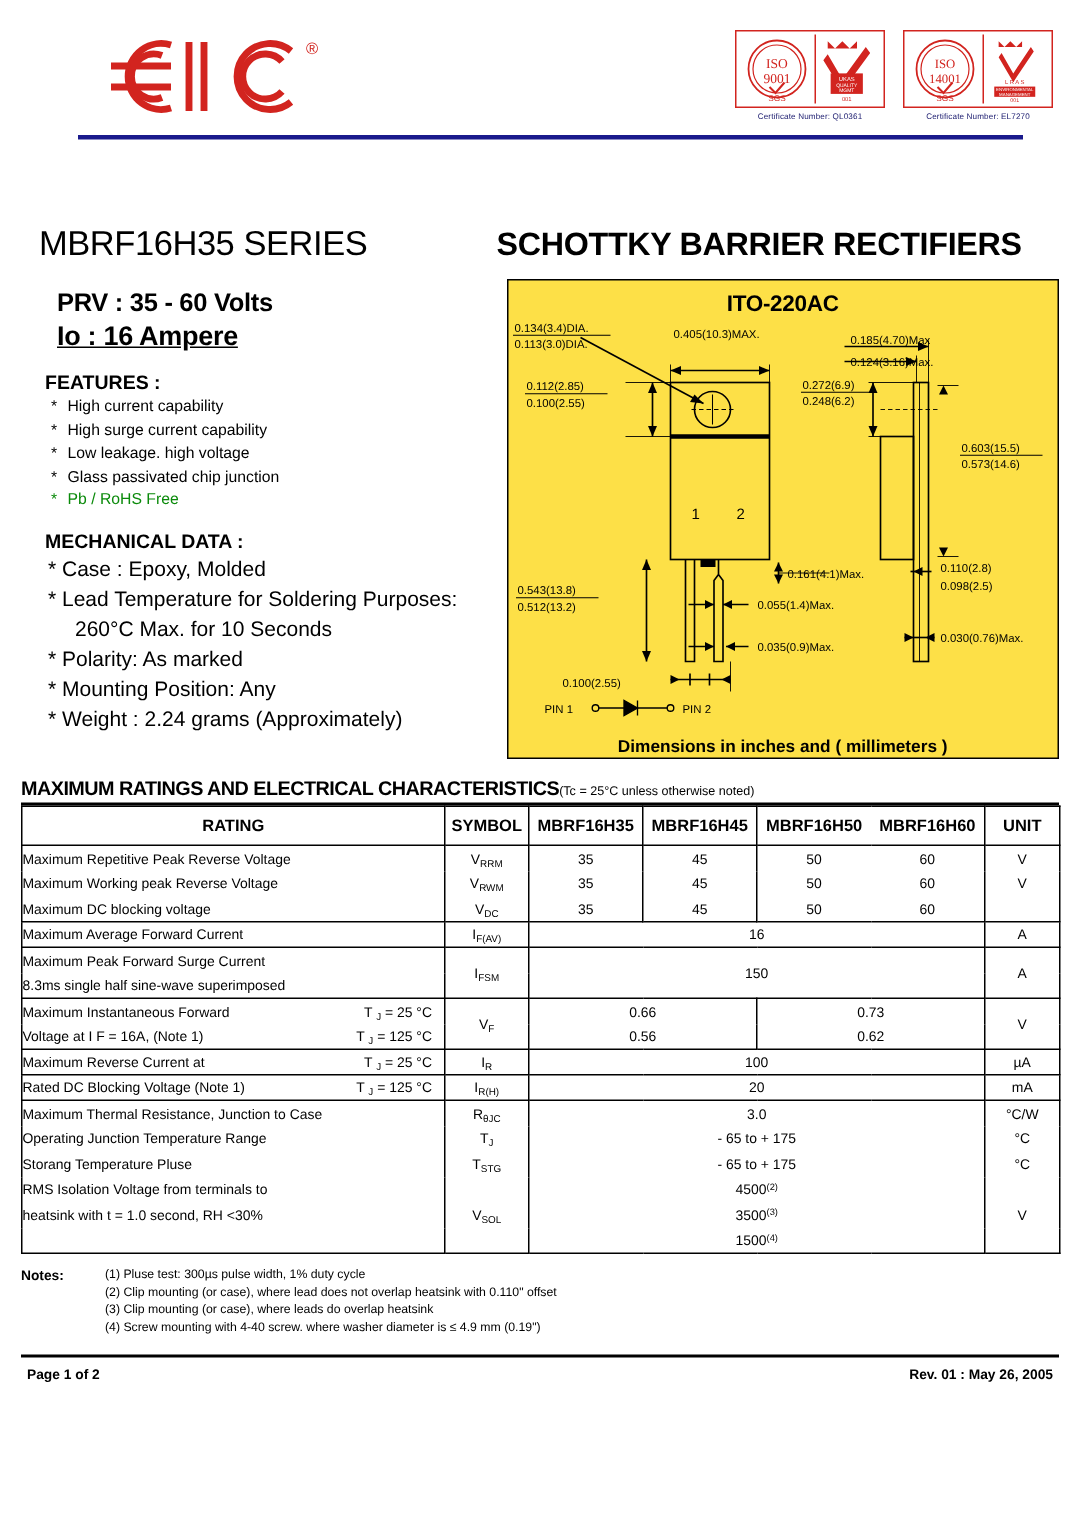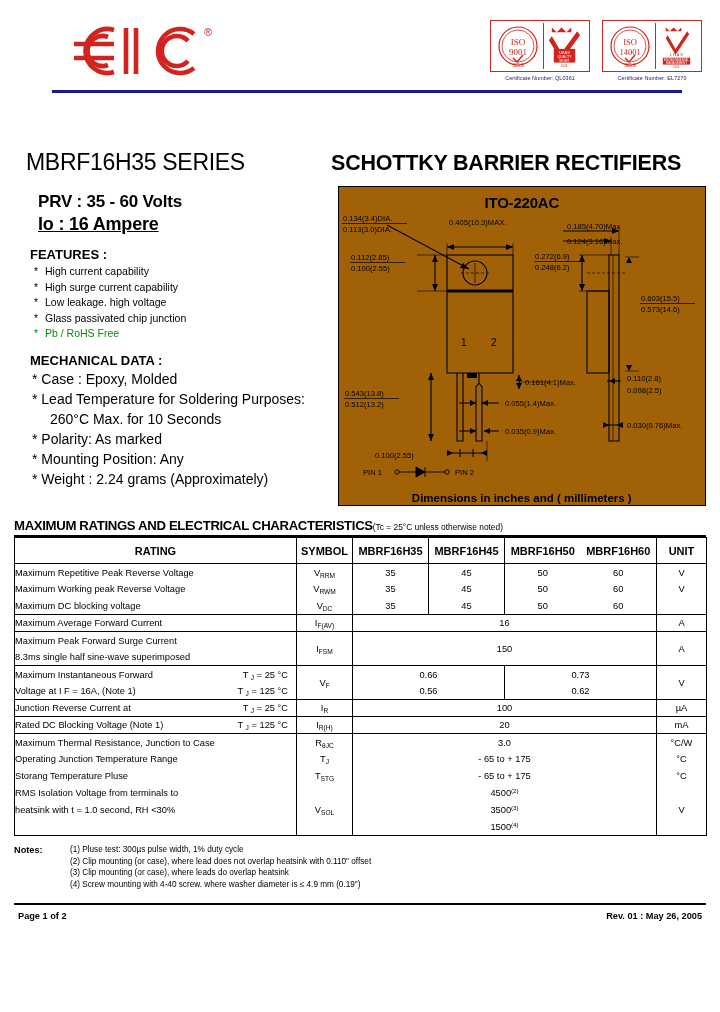--- a/index.html
+++ b/index.html
@@ -43,21 +43,21 @@
   .io  { font-size: 18px; font-weight: bold; margin: 0 0 12px 12px; letter-spacing: -0.2px; text-decoration: underline; }
   .sect-head { font-size: 13px; font-weight: bold; margin: 4px 0 3px 4px; }
   .sect-head.mech { margin-top: 14px; }
   .feat { font-size: 10.5px; margin: 0 0 3.5px 8px; white-space: nowrap; }
   .feat .star { display: inline-block; width: 11px; }
   .feat.green { color: #0a8a0a; }
   .mech-item { font-size: 14px; margin: 0 0 4px 6px; white-space: nowrap; }
   .mech-item.ind { margin-left: 24px; }
 
   
-  .pkgbox { border: 1.4px solid #000; height: 320px; position: relative; background: #a16207; }
+  .pkgbox { border: 1.4px solid #000; height: 320px; position: relative; background: #fde047; }
   .pkg-title { text-align: center; font-size: 15px; font-weight: bold; margin-top: 7px; letter-spacing: -0.2px; }
   .pkg-cap { position: absolute; bottom: 1px; left: 0; right: 0; text-align: center;
              font-size: 11.5px; font-weight: bold; }
   .pkg-svg { position: absolute; top: 26px; left: 0; }
 
   
   .ratings-head { margin: 12px 0 0 0; display: flex; align-items: baseline; }
   .ratings-head .big { font-size: 13.2px; font-weight: bold; letter-spacing: -0.35px; }
   .ratings-head .small { font-size: 8.4px; }
   .tbl-rule { height: 2.4px; background: #000; margin: 2px 0 0 0; }
@@ -427,21 +427,21 @@
         <td class="rating nt">
           <span>Voltage at I F = 16A, (Note 1)</span>
           <span class="tj">T <sub>J</sub> = 125 °C</span>
         </td>
         <td class="ctr nt" colspan="2">0.56</td>
         <td class="ctr nt" colspan="2">0.62</td>
       </tr>
 
       <tr>
         <td class="rating">
-          <span>Junction Reverse Current at</span>
+          <span>Maximum Reverse Current at</span>
           <span class="tj">T <sub>J</sub> = 25 °C</span>
         </td>
         <td class="ctr">I<sub>R</sub></td>
         <td class="ctr" colspan="4">100</td>
         <td class="ctr">µA</td>
       </tr>
 
       <tr>
         <td class="rating">
           <span>Rated DC Blocking Voltage (Note 1)</span>

